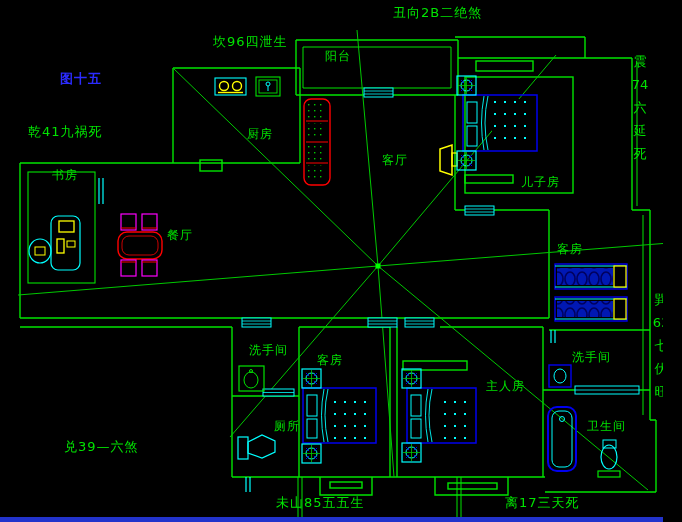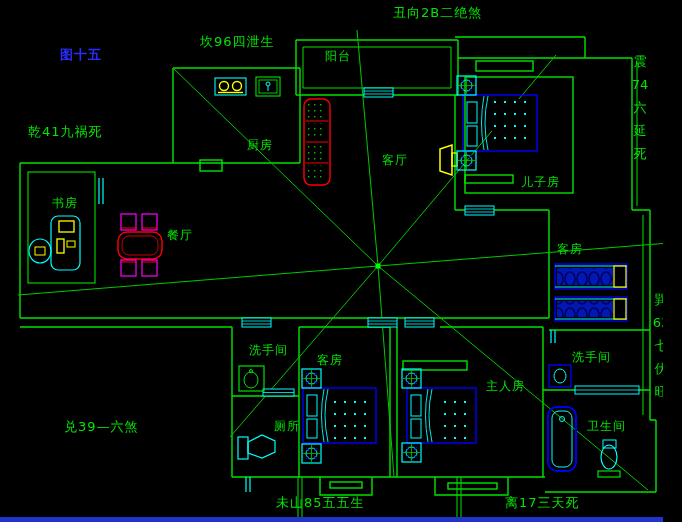--- a/index.html
+++ b/index.html
@@ -230,40 +230,40 @@
   </g>
 
   <g>
     <ellipse cx="609" cy="457" rx="8" ry="12" fill="none" stroke="#00ffff" stroke-width="1.2"></ellipse>
     <rect x="603" y="440" width="13" height="8" fill="none" stroke="#00ffff" stroke-width="1"></rect>
     <rect x="598" y="471" width="22" height="6" fill="none" stroke="#00e400" stroke-width="1.2"></rect>
   </g>
 </svg>
 
 <div class="lbl big" style="left:393px;top:6px">丑向2B二绝煞</div>
-<div class="lbl big" style="left:200px;top:35px">坎96四泄生</div>
-<div class="lbl big blue" style="left:60px;top:48px">图十五</div>
+<div class="lbl big" style="left:213px;top:35px">坎96四泄生</div>
+<div class="lbl big blue" style="left:60px;top:72px">图十五</div>
 <div class="lbl big" style="left:28px;top:125px">乾41九祸死</div>
 <div class="lbl big vert" style="left:629px;top:50px">震
 74
 六
 延
 死</div>
 <div class="lbl big vert" style="left:650px;top:288px">巽
 63
 七
 伏
 旺</div>
-<div class="lbl big" style="left:64px;top:420px">兑39—六煞</div>
+<div class="lbl big" style="left:64px;top:440px">兑39—六煞</div>
 <div class="lbl big" style="left:276px;top:496px">未山85五五生</div>
 <div class="lbl big" style="left:505px;top:496px">离17三天死</div>
 
 <div class="lbl" style="left:325px;top:49px">阳台</div>
-<div class="lbl" style="left:247px;top:138px">厨房</div>
-<div class="lbl" style="left:52px;top:196px">书房</div>
+<div class="lbl" style="left:247px;top:127px">厨房</div>
+<div class="lbl" style="left:52px;top:168px">书房</div>
 <div class="lbl" style="left:167px;top:228px">餐厅</div>
 <div class="lbl" style="left:382px;top:153px">客厅</div>
 <div class="lbl" style="left:521px;top:175px">儿子房</div>
 <div class="lbl" style="left:557px;top:242px">客房</div>
 <div class="lbl" style="left:317px;top:353px">客房</div>
 <div class="lbl" style="left:249px;top:343px">洗手间</div>
 <div class="lbl" style="left:274px;top:419px">厕所</div>
 <div class="lbl" style="left:486px;top:379px">主人房</div>
 <div class="lbl" style="left:572px;top:350px">洗手间</div>
 <div class="lbl" style="left:587px;top:419px">卫生间</div>

